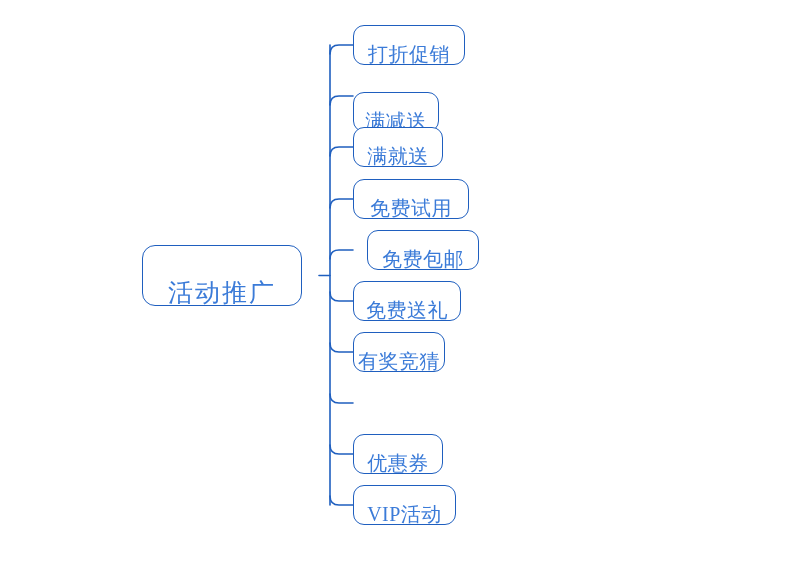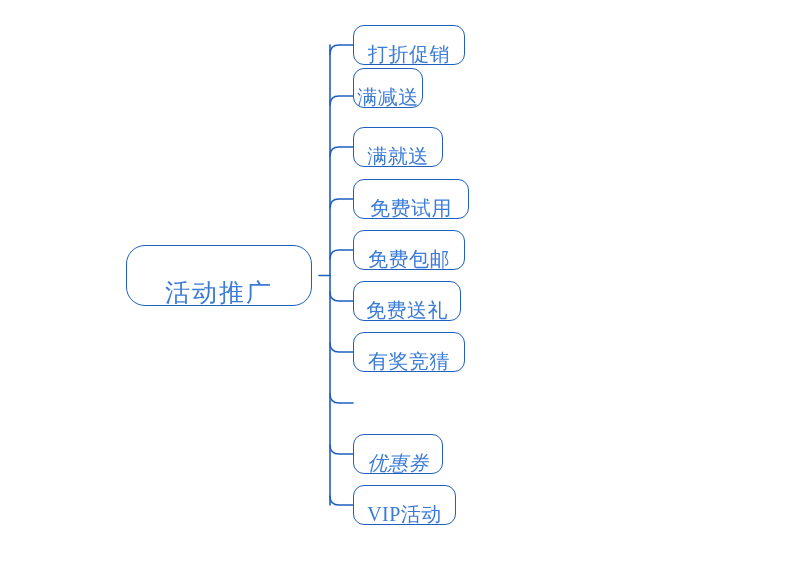--- a/index.html
+++ b/index.html
@@ -37,25 +37,25 @@
     align-items: flex-end;
     justify-content: center;
     white-space: nowrap;
   }
   .node-label {
     color: #3b7bd8;
     letter-spacing: 0.5px;
     line-height: 1;
   }
   #root-node {
-    left: 126px;
+    left: 142px;
     top: 245px;
-    width: 186px;
+    width: 160px;
     height: 61px;
-    border-radius: 19px;
+    border-radius: 13px;
   }
   #root-node .node-label {
     font-size: 25px;
     letter-spacing: 2px;
   }
   .child-node {
     height: 40px;
   }
   .child-node .node-label {
     font-size: 20px;
@@ -87,38 +87,38 @@
       <path d="M 330 496 Q 330 505 339 505 L 353 505" fill="none" stroke="#1f5fbf" stroke-width="1.6" stroke-linecap="round"></path>
     </svg>
 
   <div class="node" id="root-node">
     <span class="node-label">活动推广</span>
   </div>
 
   <div class="node child-node" style="left: 353px; top: 25px; width: 112px;">
     <span class="node-label">打折促销</span>
   </div>
-  <div class="node child-node" style="left: 353px; top: 68px; width: 70px;">
+  <div class="node child-node" style="left: 353px; top: 92px; width: 86px;">
     <span class="node-label">满减送</span>
   </div>
   <div class="node child-node" style="left: 353px; top: 179px; width: 116px;">
     <span class="node-label">免费试用</span>
   </div>
   <div class="node child-node" style="left: 353px; top: 127px; width: 90px;">
     <span class="node-label">满就送</span>
   </div>
-  <div class="node child-node" style="left: 353px; top: 230px; width: 112px;">
+  <div class="node child-node" style="left: 367px; top: 230px; width: 112px;">
     <span class="node-label">免费包邮</span>
   </div>
   <div class="node child-node" style="left: 353px; top: 281px; width: 108px;">
     <span class="node-label">免费送礼</span>
   </div>
-  <div class="node child-node" style="left: 353px; top: 332px; width: 112px;">
+  <div class="node child-node" style="left: 353px; top: 332px; width: 92px;">
     <span class="node-label">有奖竞猜</span>
   </div>
-  <div class="node child-node" style="left: 353px; top: 434px; width: 90px; font-style: italic;">
+  <div class="node child-node" style="left: 353px; top: 434px; width: 90px;">
     <span class="node-label">优惠券</span>
   </div>
   <div class="node child-node serif-mixed" style="left: 353px; top: 485px; width: 103px;">
     <span class="node-label"><span class="latin-part">VIP</span><span class="cjk-part">活动</span></span>
   </div>
 
 </div>
 
 </body></html>

